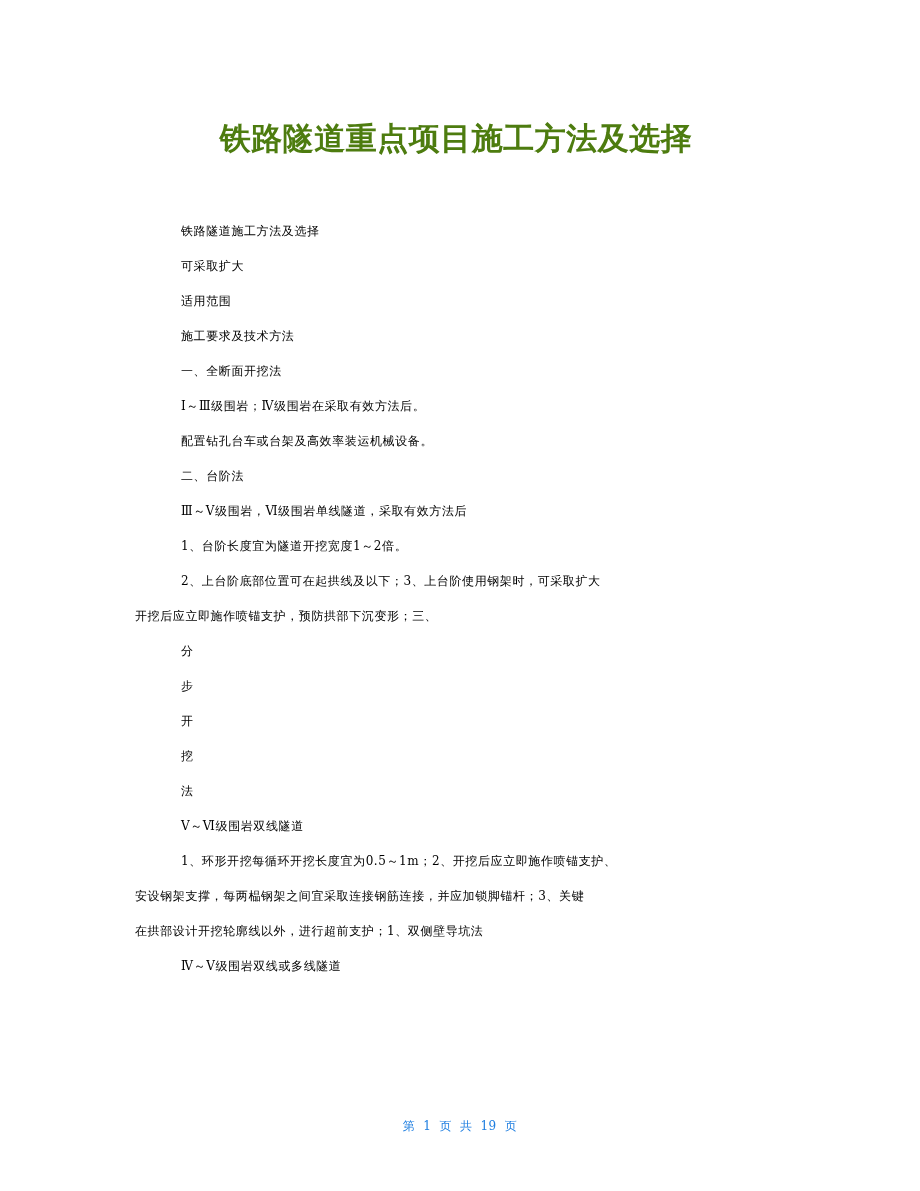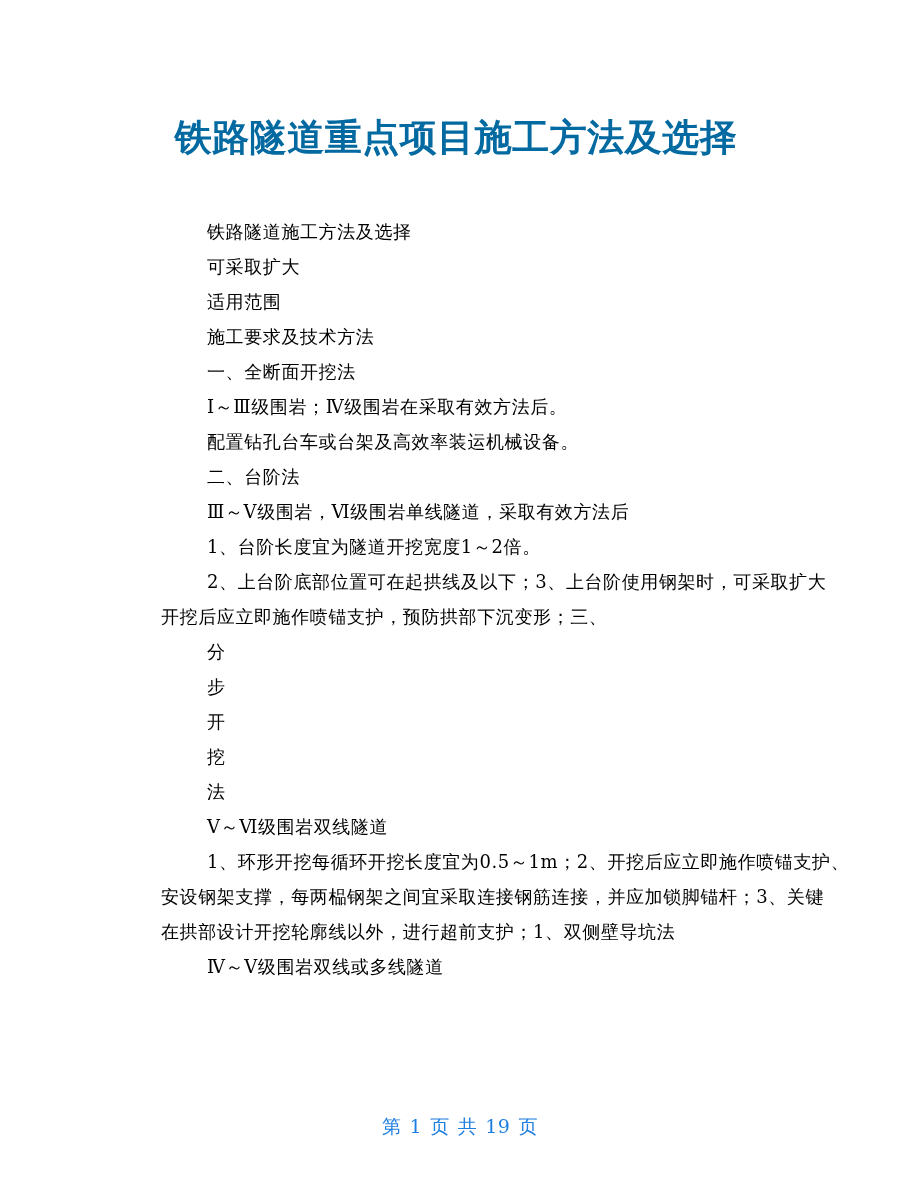--- a/index.html
+++ b/index.html
@@ -24,49 +24,48 @@
       background: #ffffff;
     }
     .title {
       position: absolute;
       top: 118px;
       left: 0;
       width: 912px;
       text-align: center;
       font-family: "DejaVu Sans", "Liberation Sans", sans-serif;
       font-weight: bold;
-      font-size: 37px;
+      font-size: 31px;
       letter-spacing: 0.5px;
-      color: #0369a1;
+      color: #4d7c0f;
       line-height: 40px;
     }
     .body-block {
       position: absolute;
       top: 214px;
       left: 135px;
       width: 650px;
     }
     .line {
-      font-size: 18px;
+      font-size: 12px;
       line-height: 35px;
       height: 35px;
       white-space: nowrap;
       letter-spacing: 0.6px;
-      margin-left: 26px;
     }
     .indent {
       padding-left: 46px;
     }
     .footer {
       position: absolute;
       top: 1114px;
       left: 0;
       width: 920px;
       text-align: center;
-      font-size: 19px;
+      font-size: 12px;
       line-height: 24px;
       color: #1e7ee0;
       letter-spacing: 0.5px;
     }
     .footer span {
       display: inline-block;
       margin: 0 4px;
     }
   </style>
 </head>

